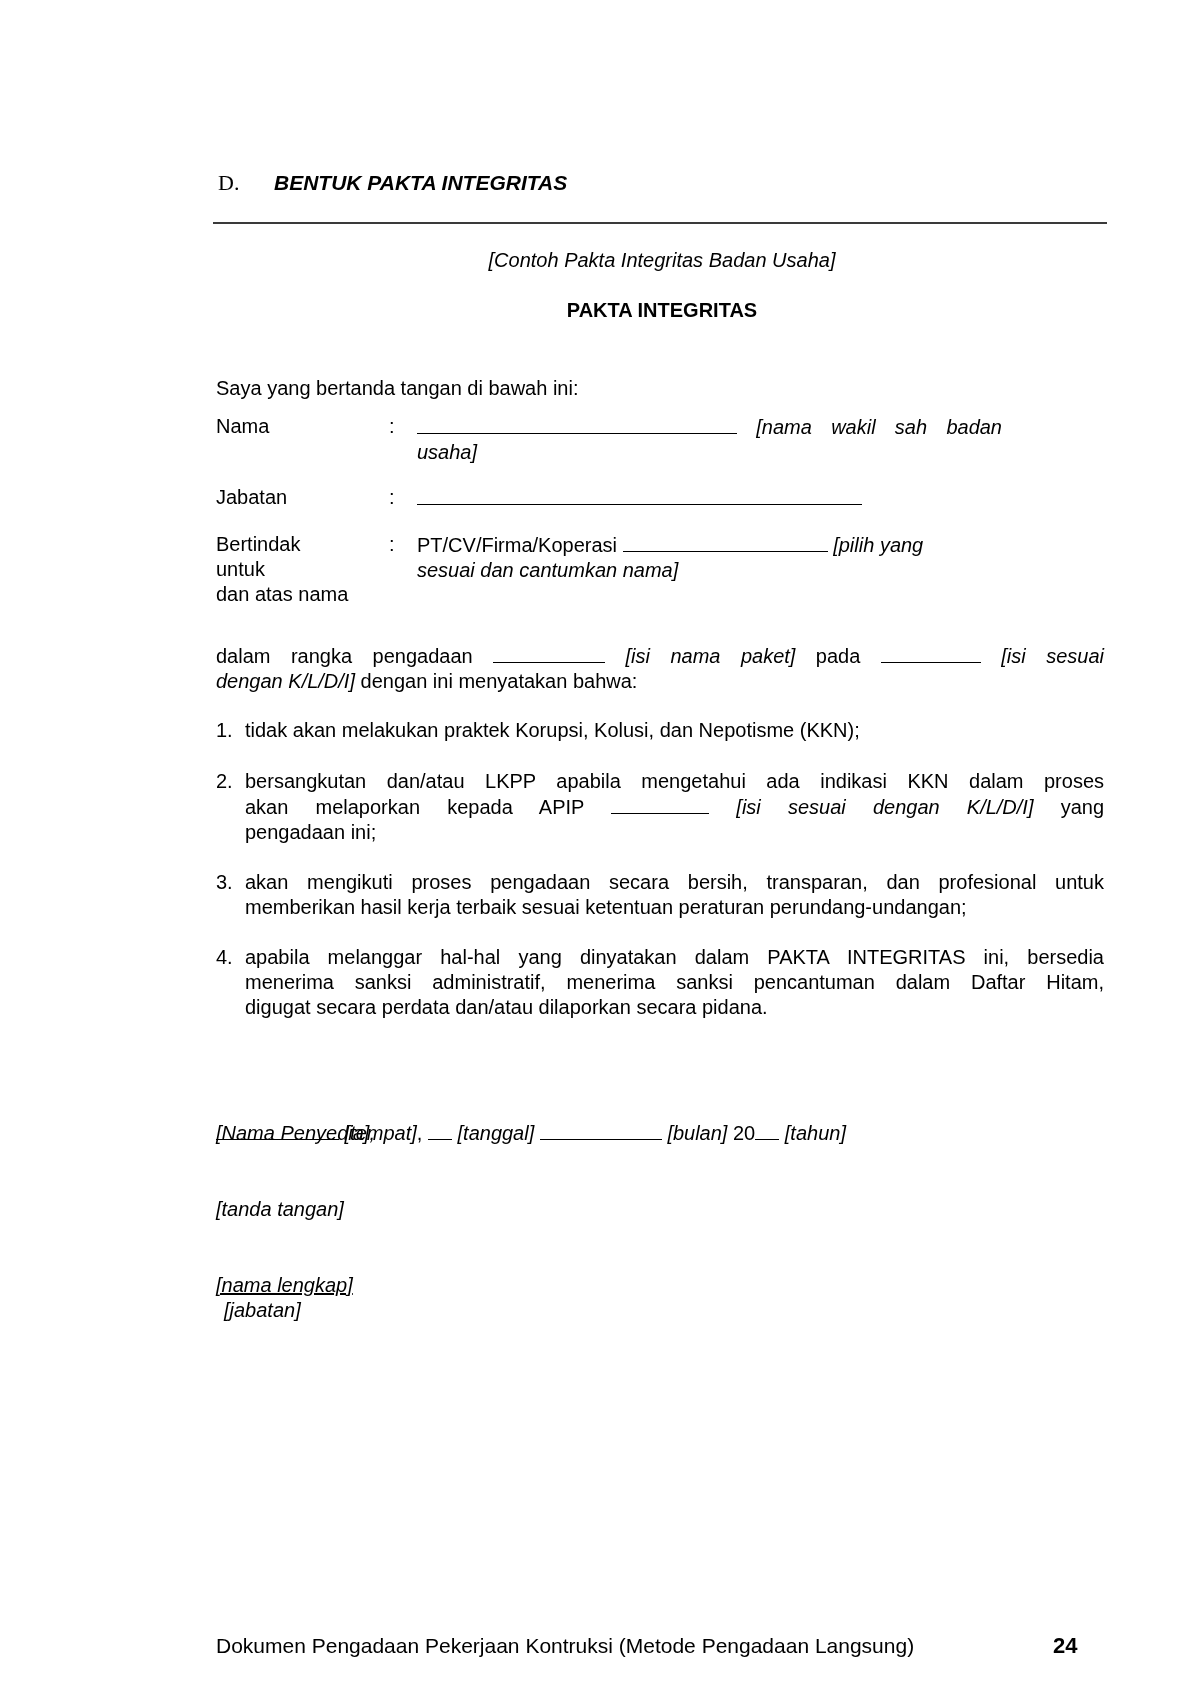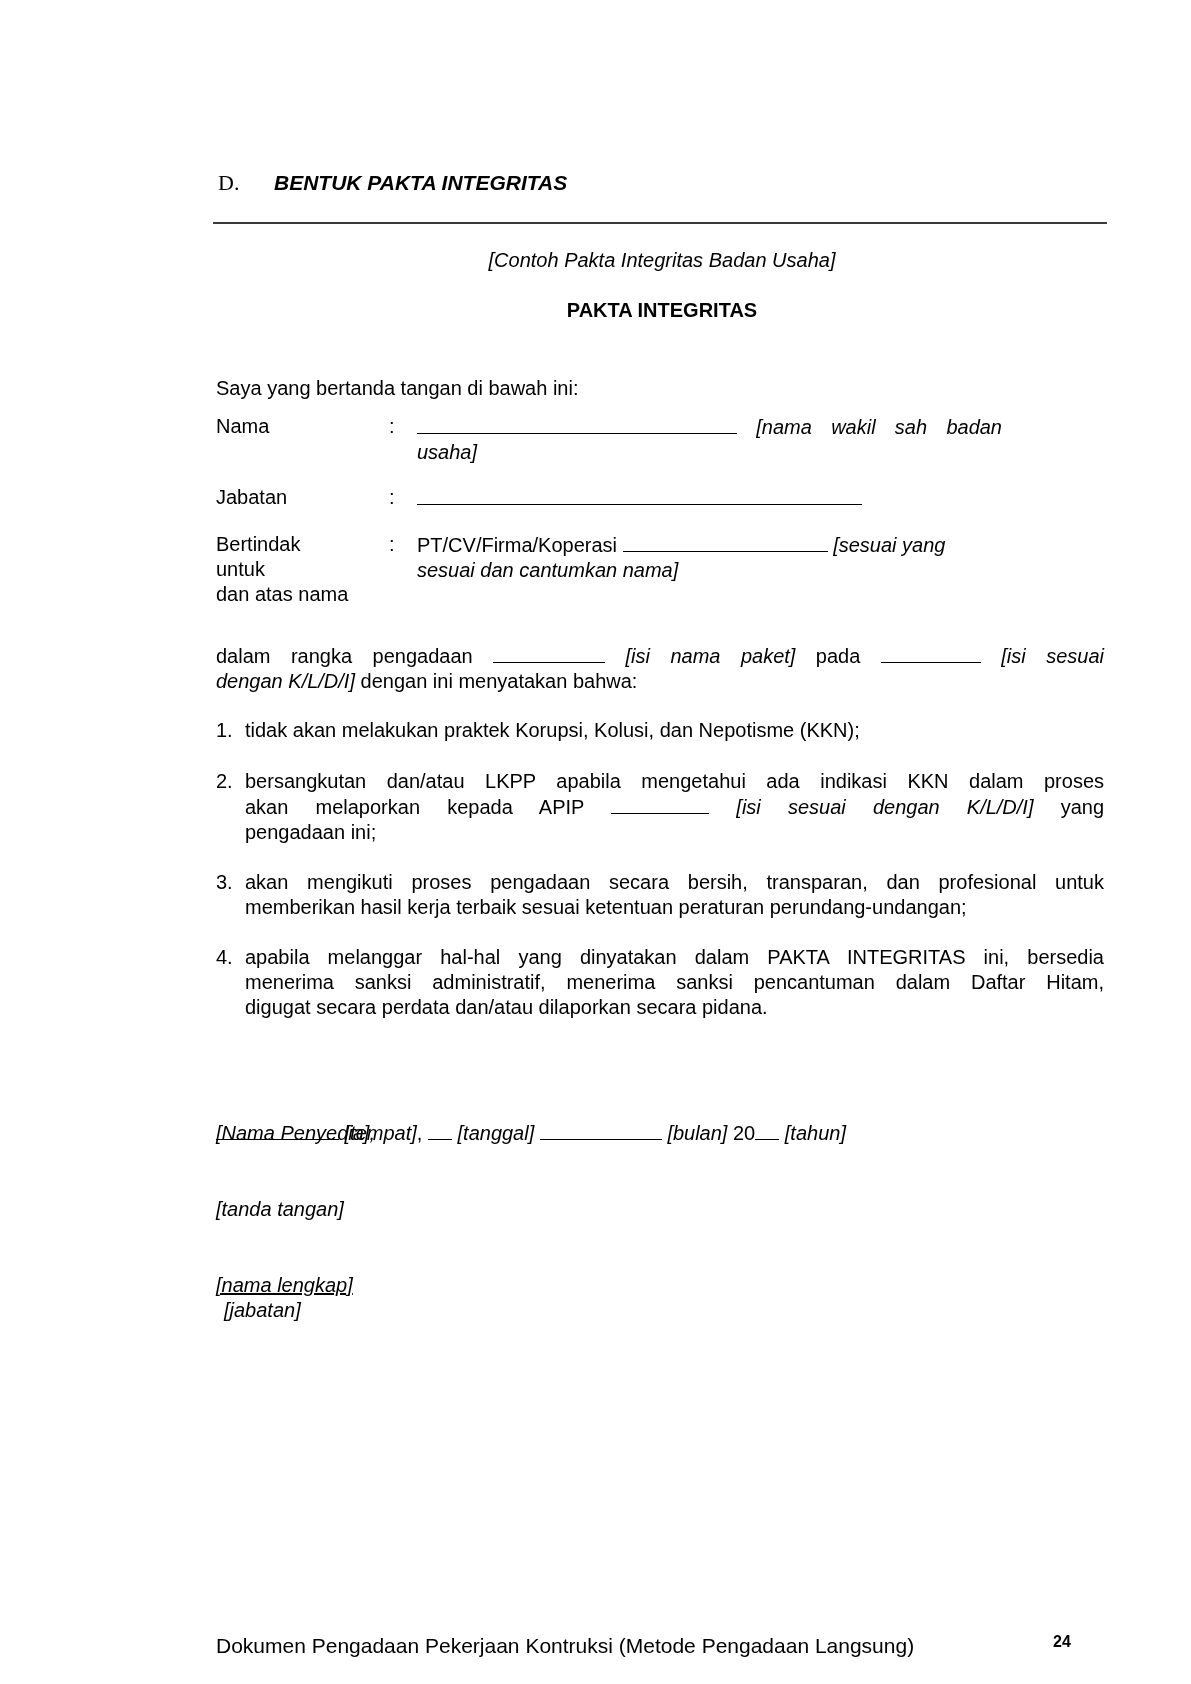--- a/index.html
+++ b/index.html
@@ -91,21 +91,21 @@
     #signature { top: 1198px; left: 216px; }
     #full-name { top: 1274px; left: 216px; text-decoration: underline; }
     #position { top: 1299px; left: 224px; }
 
     #footer-text {
       left: 216px; top: 1634px;
       font-size: 21px;
     }
     #page-number {
       left: 1053px; top: 1633px;
-      font-size: 16px;
+      font-size: 22px;
       font-weight: bold;
     }
   </style>
 </head>
 <body>
 
 <div id="section-heading" class="abs">
   <span class="letter">D.</span><span class="title">BENTUK PAKTA INTEGRITAS</span>
 </div>
 
@@ -135,21 +135,21 @@
 <div id="bertindak-label" class="abs field-label">
   <div>Bertindak</div>
   <div>untuk</div>
   <div>dan atas nama</div>
 </div>
 <div id="bertindak-colon" class="abs field-colon">:</div>
 <div id="bertindak-value" class="abs field-value">
   <div style="white-space:nowrap">
     <span>PT/CV/Firma/Koperasi</span>
     <span class="blank" style="width:205px"></span>
-    <span class="i">[sesuai yang</span>
+    <span class="i">[pilih yang</span>
   </div>
   <div class="i">sesuai dan cantumkan nama]</div>
 </div>
 
 <div id="statement" class="abs para">
   <div class="justify-line">
     <span>dalam rangka pengadaan</span>
     <span class="blank" style="width:112px"></span>
     <span class="i">[isi nama paket]</span>
     <span>pada</span>

